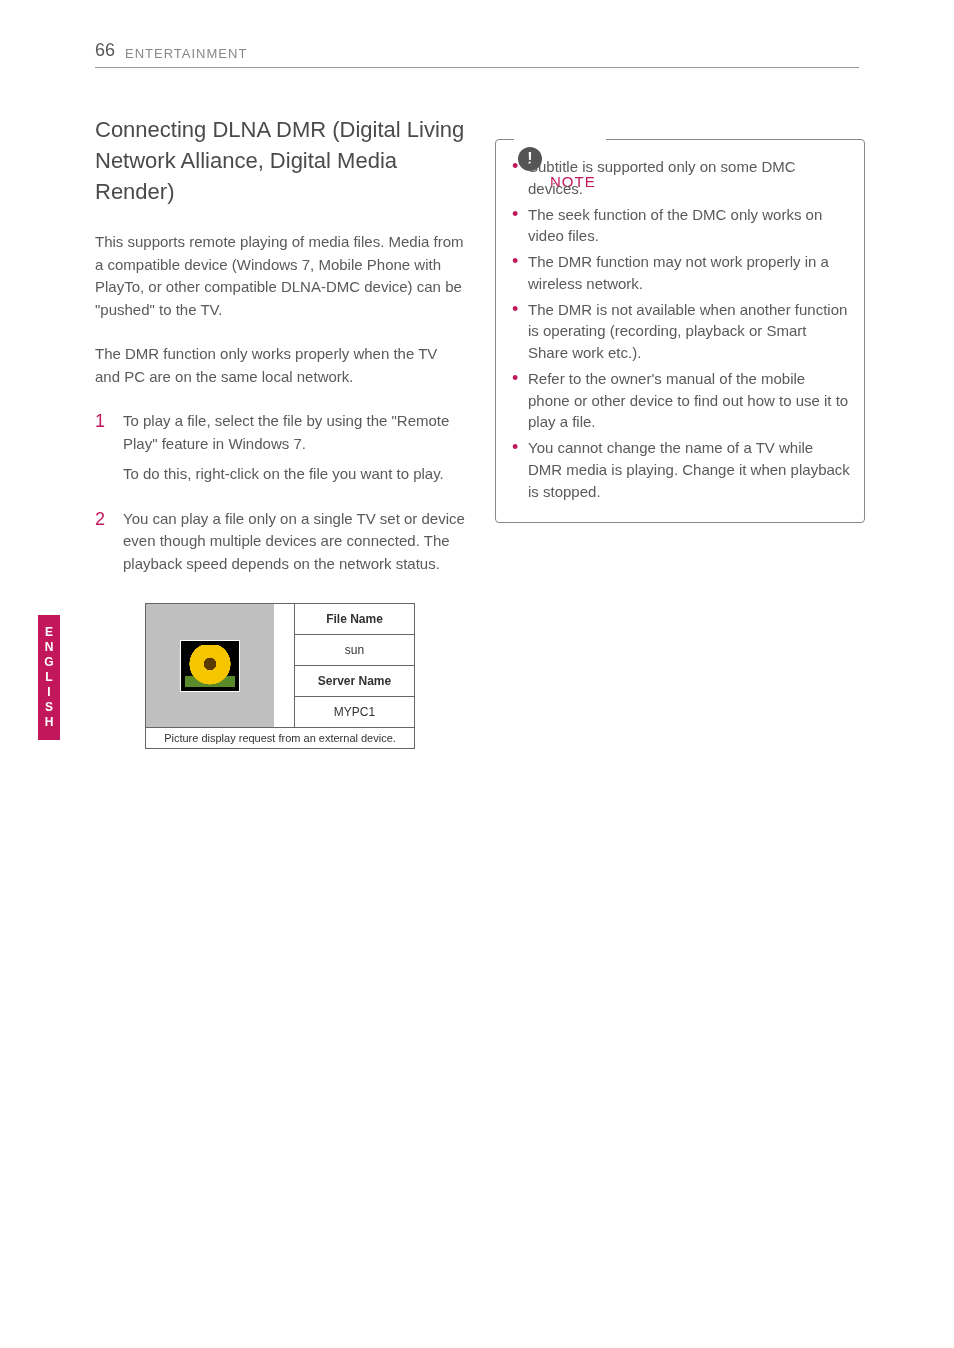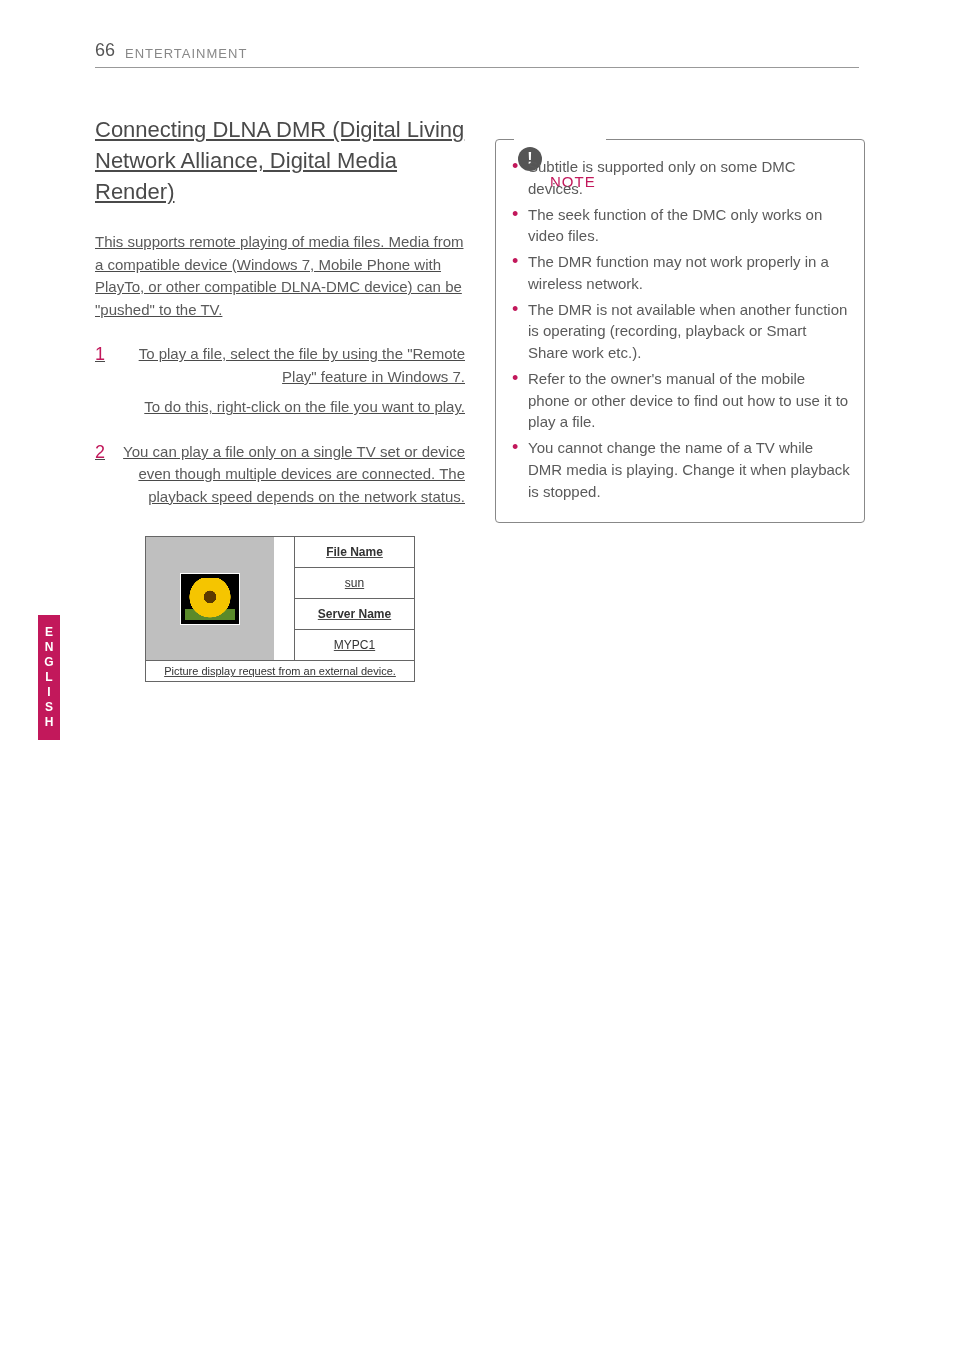--- a/index.html
+++ b/index.html
@@ -40,21 +40,20 @@
       position: absolute;
       top: 115px;
       left: 95px;
       right: 95px;
       display: flex;
       gap: 30px;
     }
     .left-col {
       width: 370px;
       flex-shrink: 0;
-      text-decoration: underline;
     }
     .right-col {
       width: 370px;
       flex-shrink: 0;
     }
     .main-heading {
       font-size: 22px;
       color: #4a4a4a;
       line-height: 1.4;
       font-weight: normal;
@@ -77,21 +76,20 @@
       color: #c2185b;
       font-size: 18px;
       width: 28px;
       flex-shrink: 0;
       line-height: 1.3;
     }
     .step-content {
       font-size: 15px;
       color: #5a5a5a;
       line-height: 1.5;
-      text-align: right;
     }
     .step-content p {
       margin-bottom: 8px;
     }
     .diagram {
       margin: 20px auto 0;
       width: 270px;
       border: 1px solid #666;
     }
     .diagram-top {
@@ -221,20 +219,21 @@
   <span class="page-number">66</span>
   <span class="section-name">ENTERTAINMENT</span>
 </div>
 
 <div class="side-tab">ENGLISH</div>
 
 <div class="content">
   <div class="left-col">
     <h2 class="main-heading">Connecting DLNA DMR (Digital Living Network Alliance, Digital Media Render)</h2>
     <p class="body-text">This supports remote playing of media files. Media from a compatible device (Windows 7, Mobile Phone with PlayTo, or other compatible DLNA-DMC device) can be "pushed" to the TV.</p>
+    <p class="body-text">The DMR function only works properly when the TV and PC are on the same local network.</p>
     <ol class="steps">
       <li>
         <span class="step-num">1</span>
         <div class="step-content">
           <p>To play a file, select the file by using the "Remote Play" feature in Windows 7.</p>
           <p>To do this, right-click on the file you want to play.</p>
         </div>
       </li>
       <li>
         <span class="step-num">2</span>

